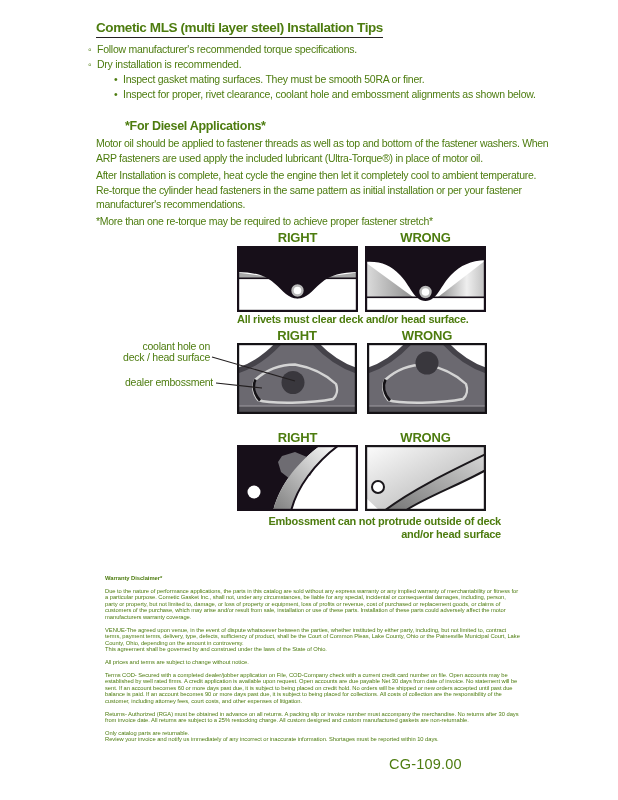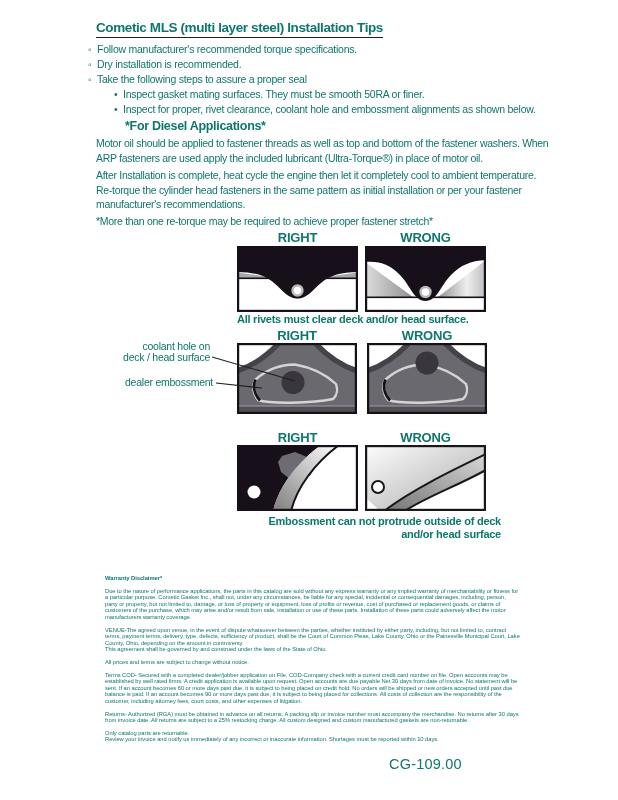--- a/index.html
+++ b/index.html
@@ -1,18 +1,18 @@
 <!DOCTYPE html>
 <html><head>
 <meta charset="utf-8">
 <style>
   html,body { margin:0; padding:0; }
   .page {
     position:relative; width:618px; height:800px; background:#ffffff;
-    font-family:"Liberation Sans", sans-serif; color:#0f766e; overflow:hidden;
+    font-family:"Liberation Sans", sans-serif; color:#4d7c0f; overflow:hidden;
   }
   .abs { position:absolute; }
 
   .title {
     left:96px; top:20px; font-size:13.5px; font-weight:bold; letter-spacing:-0.4px;
     border-bottom:1.6px solid #231f20; padding-bottom:2px;
   }
 
   .bullets { left:88px; top:42px; width:470px; font-size:10.5px; letter-spacing:-0.25px; }
   .bullet-line { height:15px; line-height:15px; white-space:nowrap; }
@@ -39,21 +39,20 @@
 </head>
 <body>
 
 <div class="page">
 
   <div class="abs title">Cometic MLS (multi layer steel) Installation Tips</div>
 
   <div class="abs bullets">
     <div class="bullet-line"><span class="marker">◦</span><span>Follow manufacturer's recommended torque specifications.</span></div>
     <div class="bullet-line"><span class="marker">◦</span><span>Dry installation is recommended.</span></div>
-    <div class="bullet-line"><span class="marker">◦</span><span>Take the following steps to assure a proper seal</span></div>
     <div class="bullet-line sub"><span class="marker">•</span><span>Inspect gasket mating surfaces.  They must be smooth 50RA or finer.</span></div>
     <div class="bullet-line sub"><span class="marker">•</span><span>Inspect for proper, rivet clearance, coolant hole and embossment alignments as shown below.</span></div>
   </div>
 
   <div class="abs h2" style="left:96px; top:119px;margin-left:29px;">*For Diesel Applications*</div>
   <div class="abs body-par" style="left:96px; top:136px;">Motor oil should be applied to fastener threads as well as top and bottom of the fastener washers. When ARP fasteners are used apply the included lubricant (Ultra-Torque®) in place of motor oil.</div>
   <div class="abs body-par" style="left:96px; top:168px;">After Installation is complete, heat cycle the engine then let it completely cool to ambient temperature. Re-torque the cylinder head fasteners in the same pattern as initial installation or per your fastener manufacturer's recommendations.</div>
   <div class="abs body-par" style="left:96px; top:214px;">*More than one re-torque may be required to achieve proper fastener stretch*</div>
 
   <div class="abs rw-label" style="left:237px; top:230px;">RIGHT</div>

